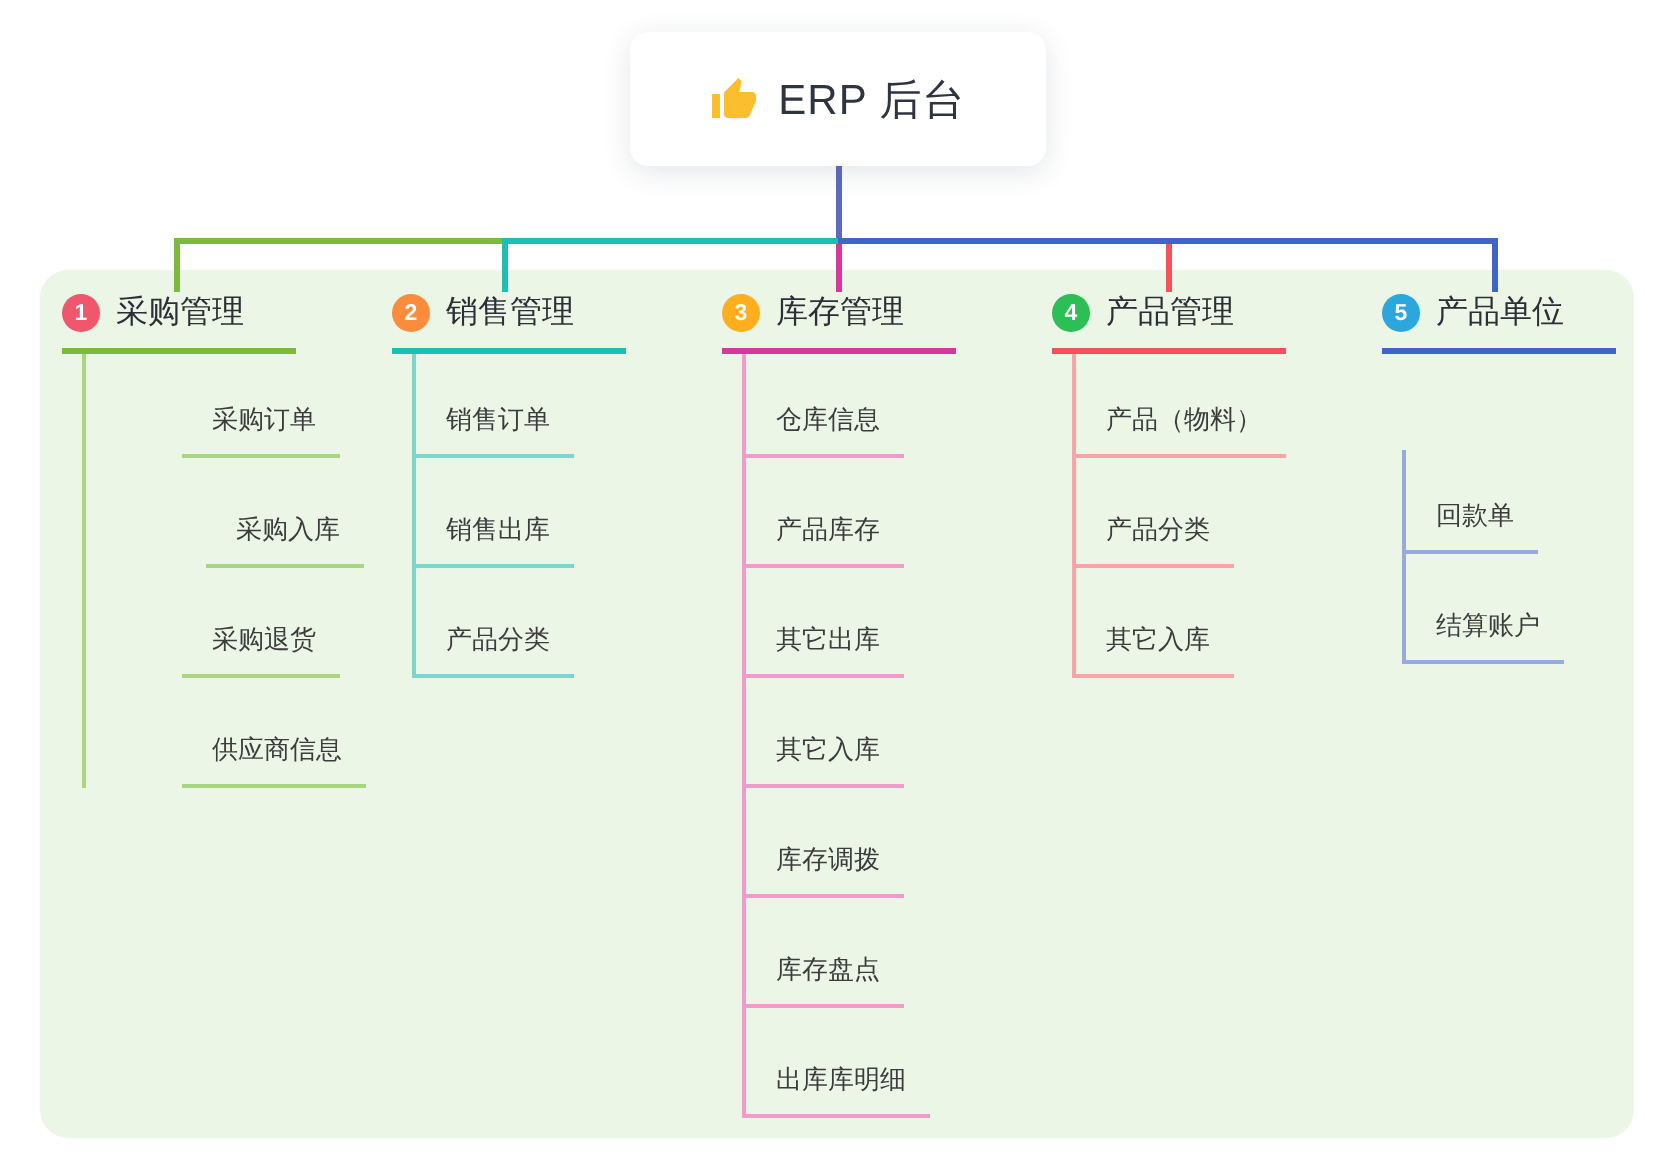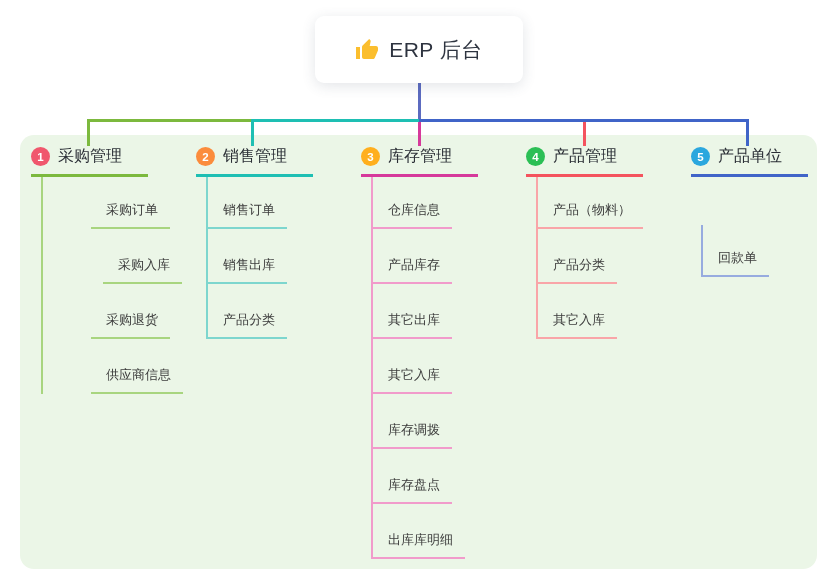--- a/index.html
+++ b/index.html
@@ -113,16 +113,17 @@
     </ul>
   </div>
 
   <div class="branch" style="left:691px">
     <div class="b-head" style="border-bottom-color: rgb(64, 100, 200);">
       <span class="badge" style="background-color: rgb(43, 167, 222);">5</span>
       <span class="b-label">产品单位</span>
     </div>
     <ul class="children" style="border-left-color: rgb(151, 171, 223);">
       <li style="border-bottom-color: rgb(151, 171, 223); margin-top: 48px;">回款单</li>
+      <li style="border-bottom-color: rgb(151, 171, 223);">结算账户</li>
     </ul>
   </div>
 
 </div>
 
 </body></html>

